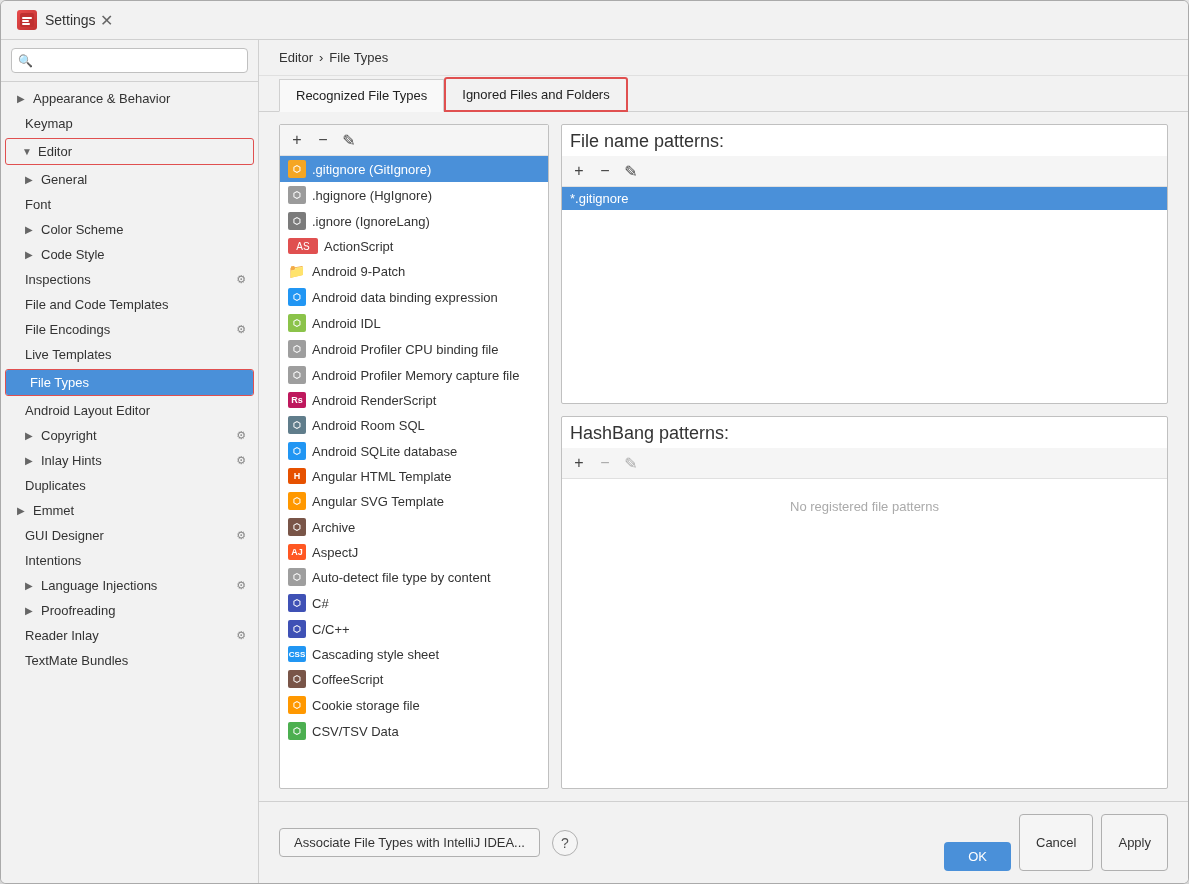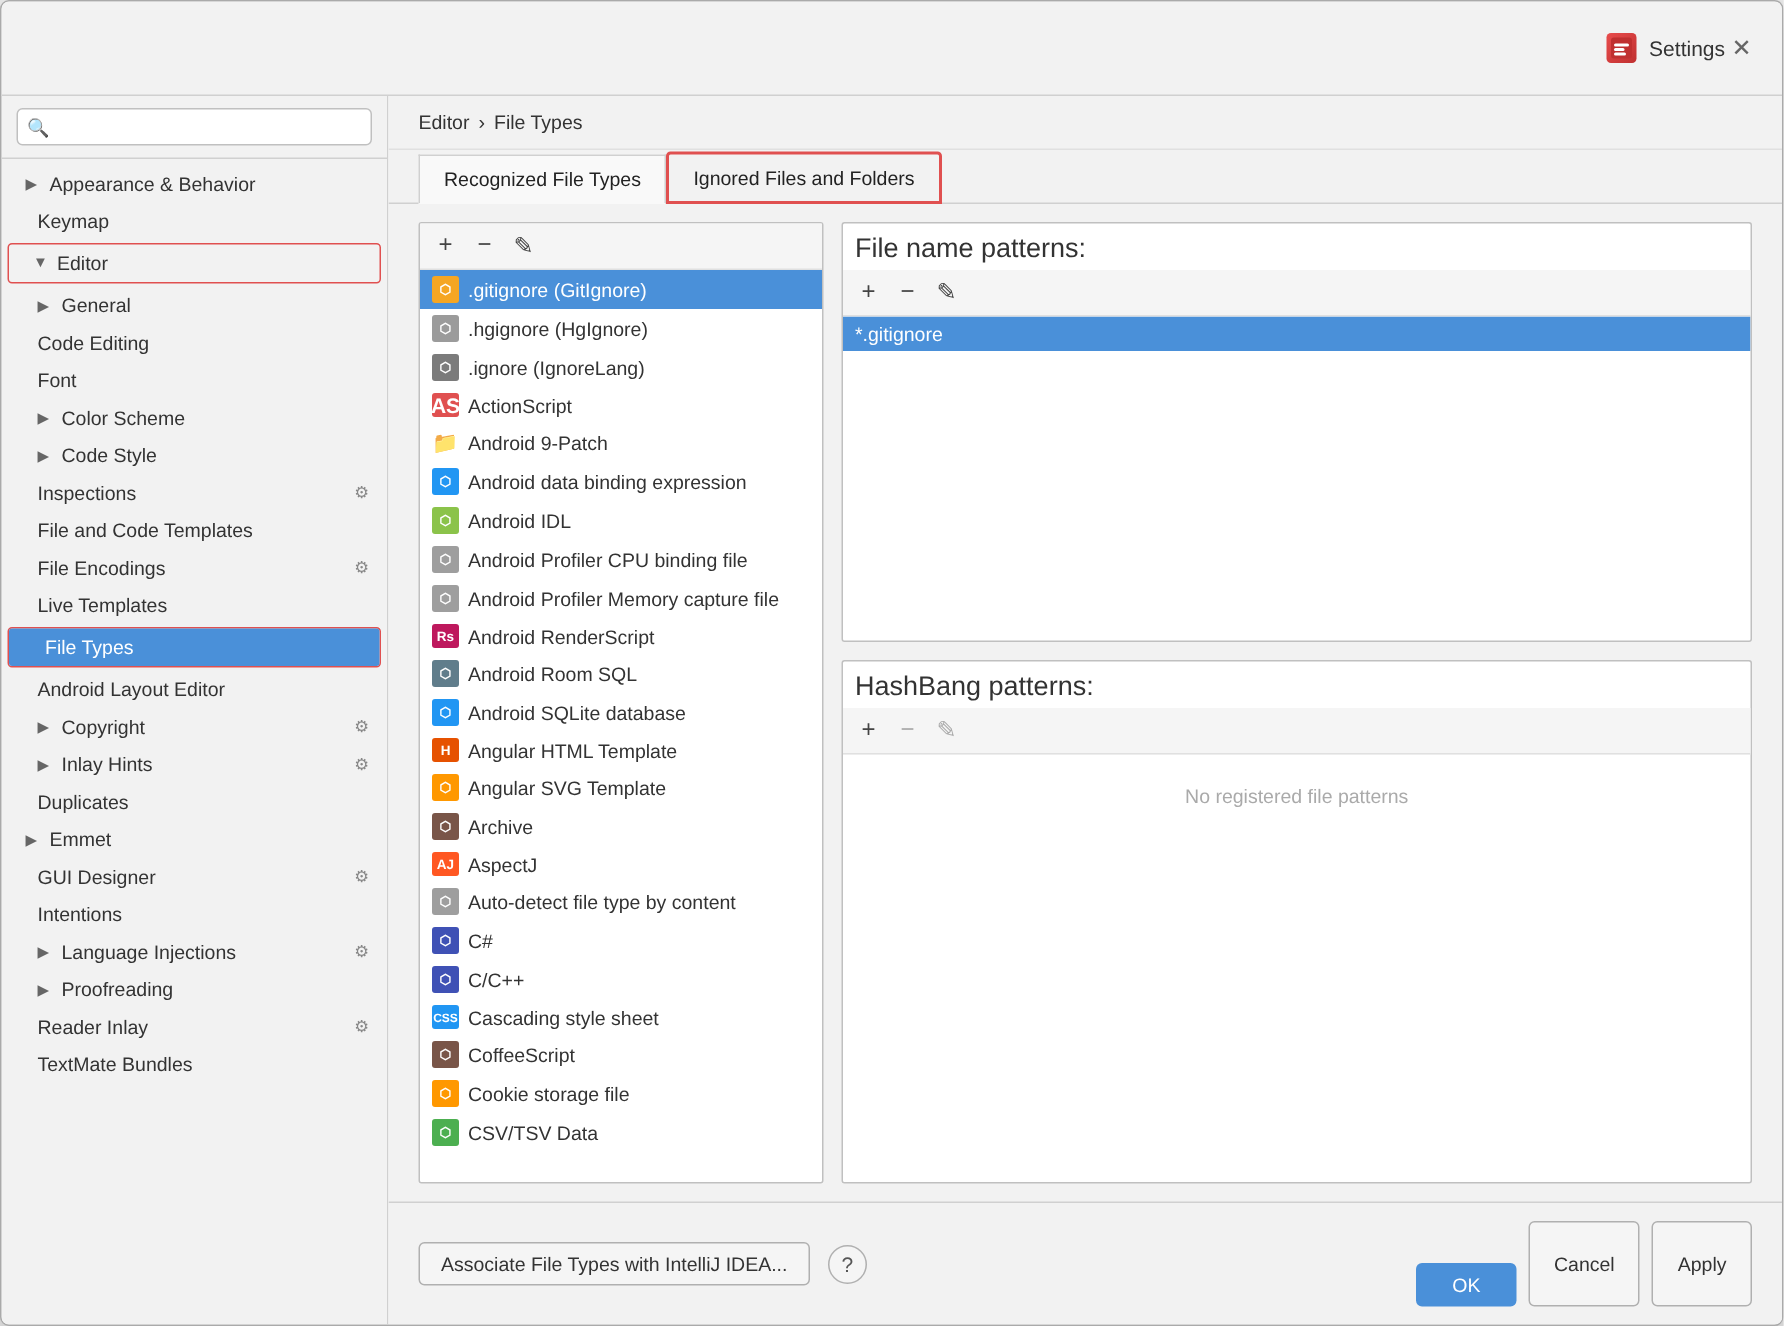--- a/index.html
+++ b/index.html
@@ -19,24 +19,24 @@
       border: 1px solid #aaa;
       border-radius: 6px;
       box-shadow: 0 8px 32px rgba(0,0,0,0.3);
       display: flex;
       flex-direction: column;
       overflow: hidden;
     }
     .title-bar {
       background: #f2f2f2;
       border-bottom: 1px solid #d0d0d0;
-      padding: 20px 16px;
-      display: flex;
-      align-items: center;
-      justify-content: flex-end;
+      padding: 8px 16px;
+      display: flex;
+      align-items: center;
+      justify-content: flex-start;
       flex-shrink: 0;
     }
     .title-bar-left {
       display: flex;
       align-items: center;
       gap: 8px;
     }
     .title-bar-icon {
       width: 20px;
       height: 20px;
@@ -427,23 +427,20 @@
             <span class="arrow">▼</span>
             <span>Editor</span>
           </div>
         </div>
 
         <div class="nav-item nav-group-child">
           <span class="arrow">▶</span>
           <span>General</span>
         </div>
 
-        <div class="nav-item nav-group-child">
-          <span>Code Editing</span>
-        </div>
 
         <div class="nav-item nav-group-child">
           <span>Font</span>
         </div>
 
         <div class="nav-item nav-group-child">
           <span class="arrow">▶</span>
           <span>Color Scheme</span>
         </div>
 
@@ -568,21 +565,21 @@
               <span class="file-icon icon-hg" style="font-size:9px; padding:1px 2px;">⬡</span>
               <span>.hgignore (HgIgnore)</span>
             </div>
 
             <div class="file-item">
               <span class="file-icon icon-ignore" style="font-size:9px; padding:1px 2px;">⬡</span>
               <span>.ignore (IgnoreLang)</span>
             </div>
 
             <div class="file-item">
-              <span class="file-icon icon-as" style="width:18px;height:16px;display:inline-flex;align-items:center;justify-content:center;font-size:14px;font-weight:bold;padding:1px 2px;">AS</span>
+              <span class="file-icon icon-as" style="width:30px;height:16px;display:inline-flex;align-items:center;justify-content:center;font-size:10px;font-weight:normal;padding:1px 2px;">AS</span>
               <span>ActionScript</span>
             </div>
 
             <div class="file-item">
               <span class="file-icon" style="color:#8bc34a; font-size:14px;">📁</span>
               <span>Android 9-Patch</span>
             </div>
 
             <div class="file-item">
               <span class="file-icon icon-db" style="font-size:9px; padding:1px 2px;">⬡</span>

